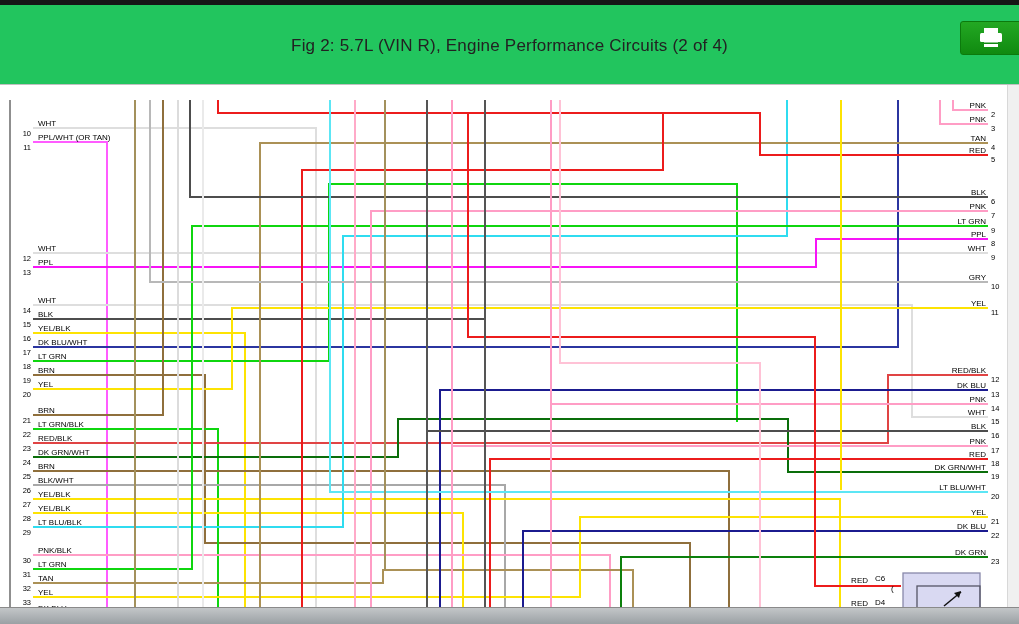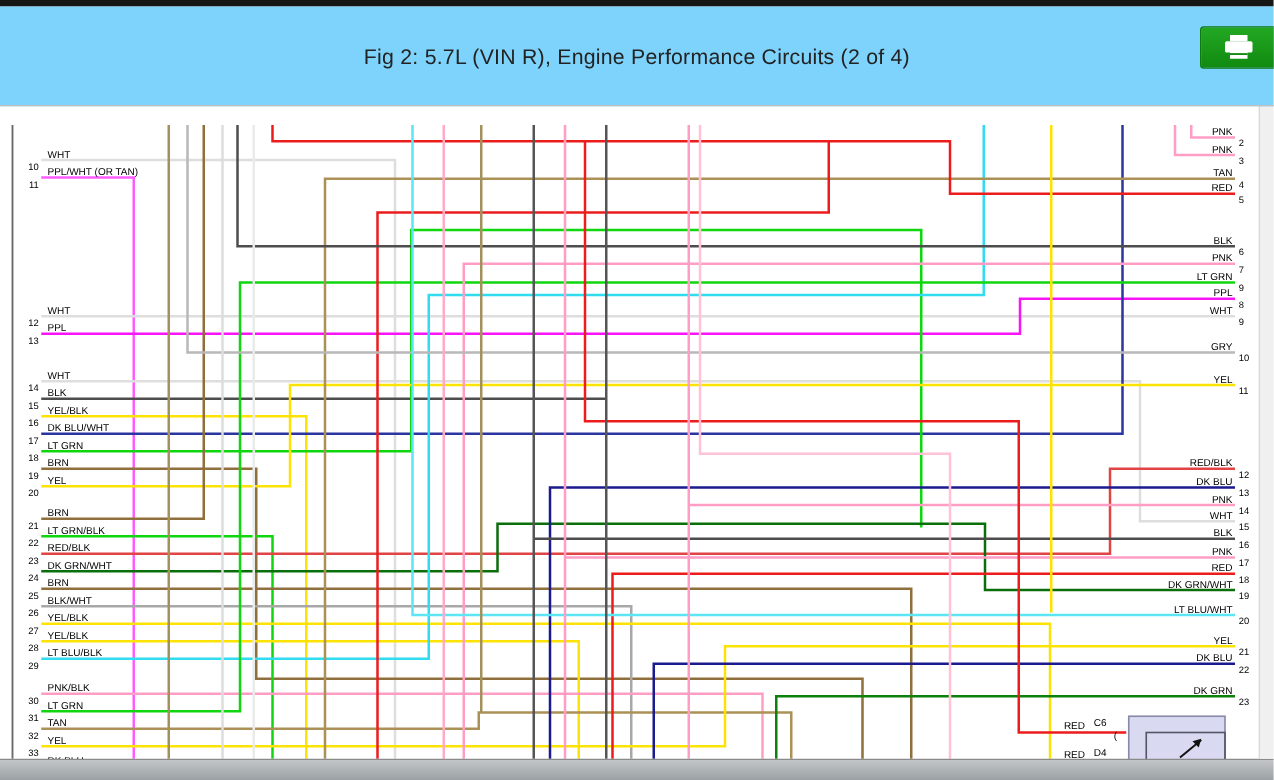--- a/index.html
+++ b/index.html
@@ -1,19 +1,19 @@
 <!DOCTYPE html>
 <html><head>
 <meta charset="utf-8">
 <style>
   html,body{margin:0;padding:0;background:#fff;width:1019px;height:624px;overflow:hidden;
     font-family:"Liberation Sans","DejaVu Sans",sans-serif;}
   #stage{position:relative;width:1019px;height:624px;background:#fff;}
   #topstrip{position:absolute;left:0;top:0;width:1019px;height:5px;background:#161616;z-index:4;}
-  #header{position:absolute;left:0;top:5px;width:1019px;height:79px;background:#7dd3fc;
+  #header{position:absolute;left:0;top:5px;width:1019px;height:79px;background:#22c55e;
     border-bottom:1px solid #c0c0c0;z-index:3;}
   #title{position:absolute;left:0;top:31px;width:100%;text-align:center;font-size:17px;
     color:#222;letter-spacing:0.2px;}
   #printbtn{position:absolute;top:16px;right:-3px;width:60px;height:32px;border:1px solid #0c7a0c;
     border-radius:3px;background:linear-gradient(#23a823,#108a10);cursor:pointer;z-index:5;}
   #printbtn svg{position:absolute;left:50%;top:50%;transform:translate(-50%,-50%);}
   #diagram{position:absolute;left:0;top:0;width:1019px;height:624px;z-index:1;}
   #bottombar{position:absolute;left:0;top:607px;width:1019px;height:17px;z-index:2;
     border-top:1px solid #8a8a8a;background:linear-gradient(#c3c6c8,#989ea2);}
   #rightstrip{position:absolute;top:84px;right:0;width:11px;height:523px;z-index:2;

